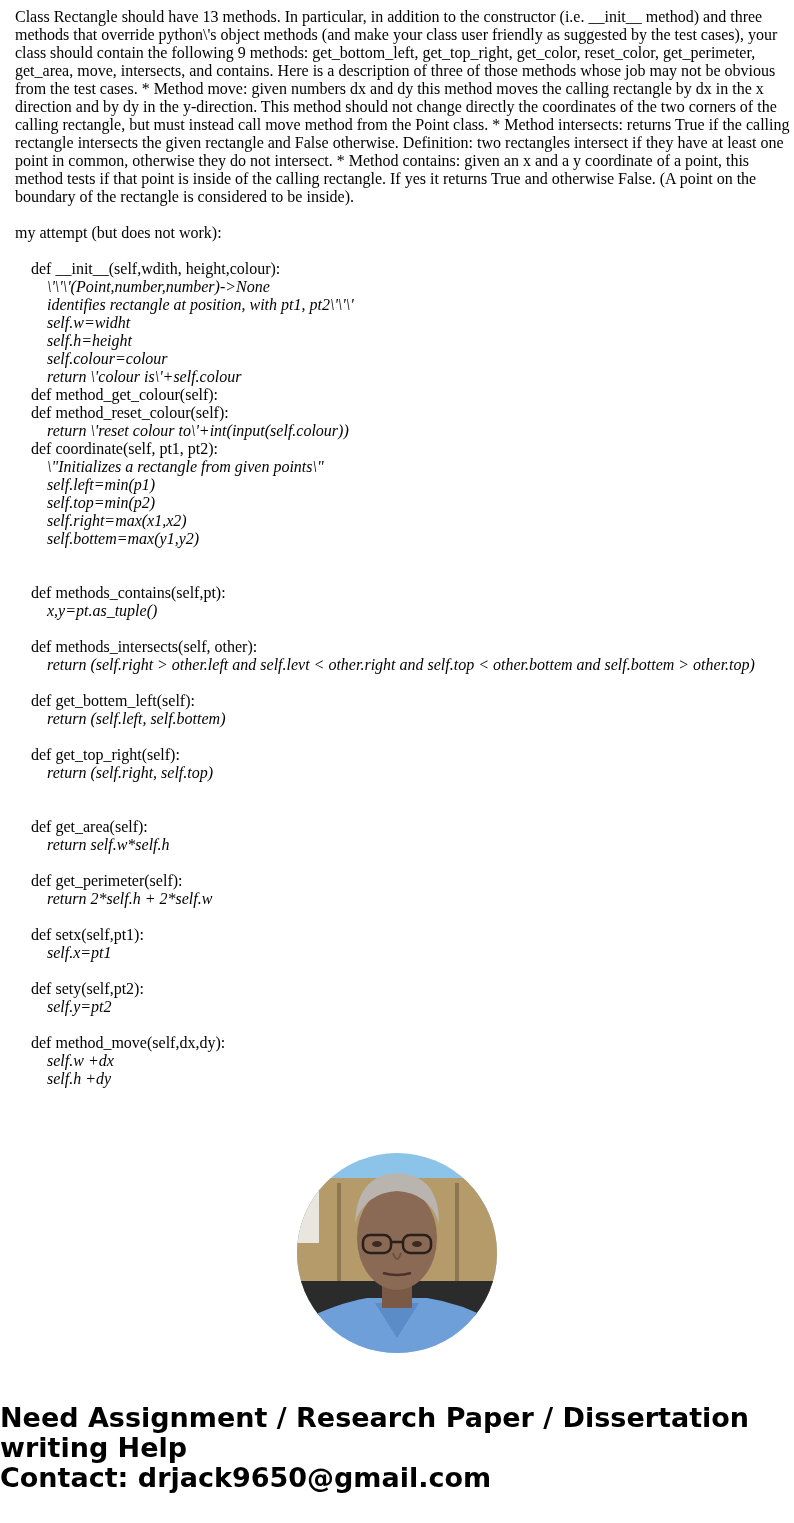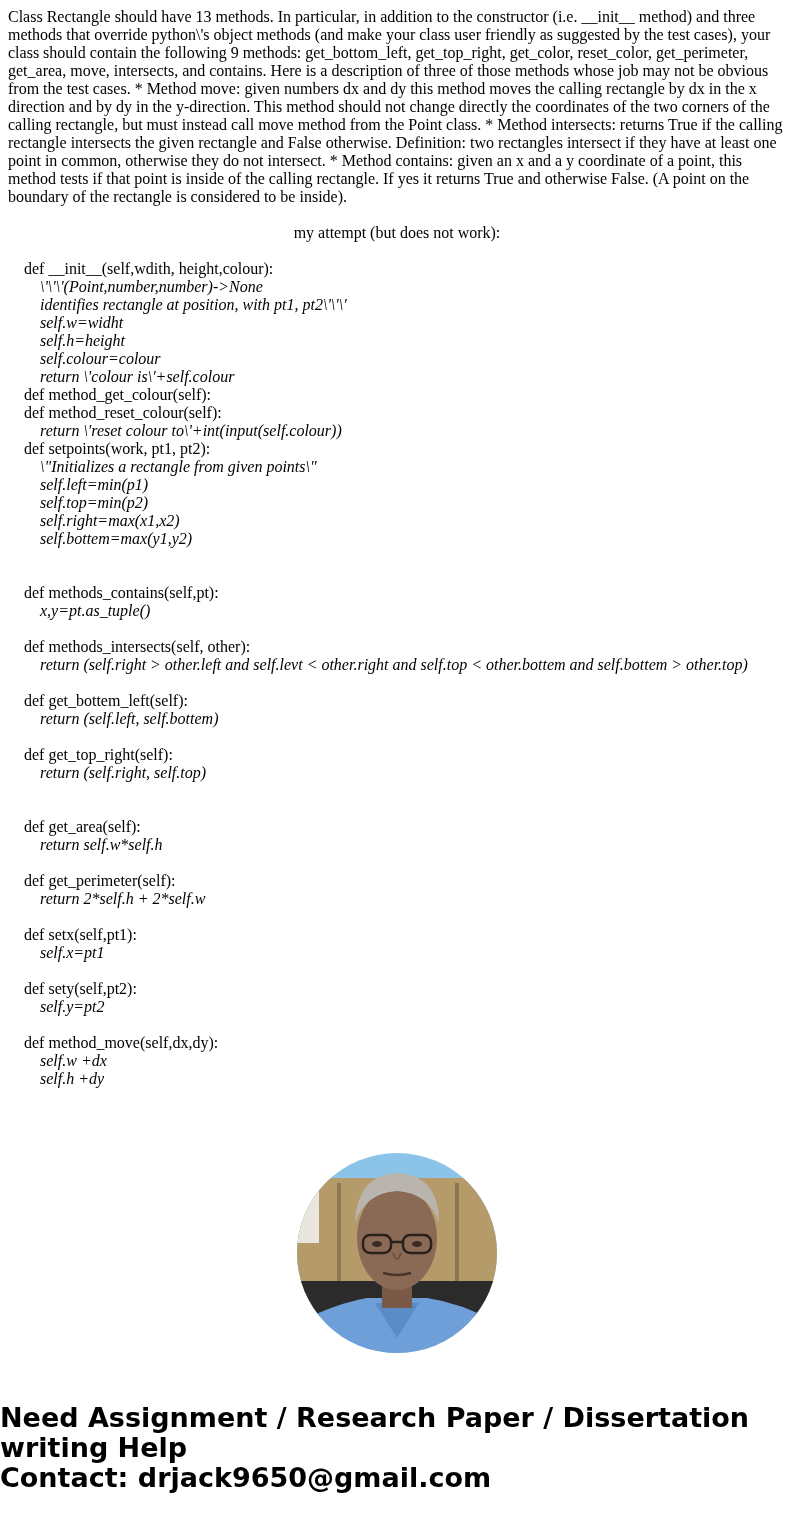--- a/index.html
+++ b/index.html
@@ -11,33 +11,32 @@
       width: 794px;
       height: 1523px;
       position: relative;
       overflow: hidden;
       font-family: "Liberation Serif", serif;
       font-size: 16px;
       color: #000000;
     }
     .content {
       position: absolute;
-      left: 8px;
+      left: 15px;
       top: 8px;
       width: 778px;
     }
     .question {
       margin: 0;
       line-height: 18px;
       white-space: normal;
     }
     .attempt-label {
       margin: 18px 0 0 0;
       line-height: 18px;
-      text-align: center;
     }
     .code-block {
       margin: 18px 0 0 0;
       line-height: 18px;
     }
     .code-line {
       display: block;
       white-space: pre;
       height: 18px;
       line-height: 18px;
@@ -83,21 +82,21 @@
       <span class="code-line ind1">def __init__(self,wdith, height,colour):</span>
       <span class="code-line ind2">\'\'\'(Point,number,number)-&gt;None</span>
       <span class="code-line ind2">identifies rectangle at position, with pt1, pt2\'\'\'</span>
       <span class="code-line ind2">self.w=widht</span>
       <span class="code-line ind2">self.h=height</span>
       <span class="code-line ind2">self.colour=colour</span>
       <span class="code-line ind2">return \'colour is\'+self.colour</span>
       <span class="code-line ind1">def method_get_colour(self):</span>
       <span class="code-line ind1">def method_reset_colour(self):</span>
       <span class="code-line ind2">return \'reset colour to\'+int(input(self.colour))</span>
-      <span class="code-line ind1">def setpoints(work, pt1, pt2):</span>
+      <span class="code-line ind1">def coordinate(self, pt1, pt2):</span>
       <span class="code-line ind2">\"Initializes a rectangle from given points\"</span>
       <span class="code-line ind2">self.left=min(p1)</span>
       <span class="code-line ind2">self.top=min(p2)</span>
       <span class="code-line ind2">self.right=max(x1,x2)</span>
       <span class="code-line ind2">self.bottem=max(y1,y2)</span>
       <span class="code-line ind0"></span>
       <span class="code-line ind0"></span>
       <span class="code-line ind1">def methods_contains(self,pt):</span>
       <span class="code-line ind2">x,y=pt.as_tuple()</span>
       <span class="code-line ind0"></span>

